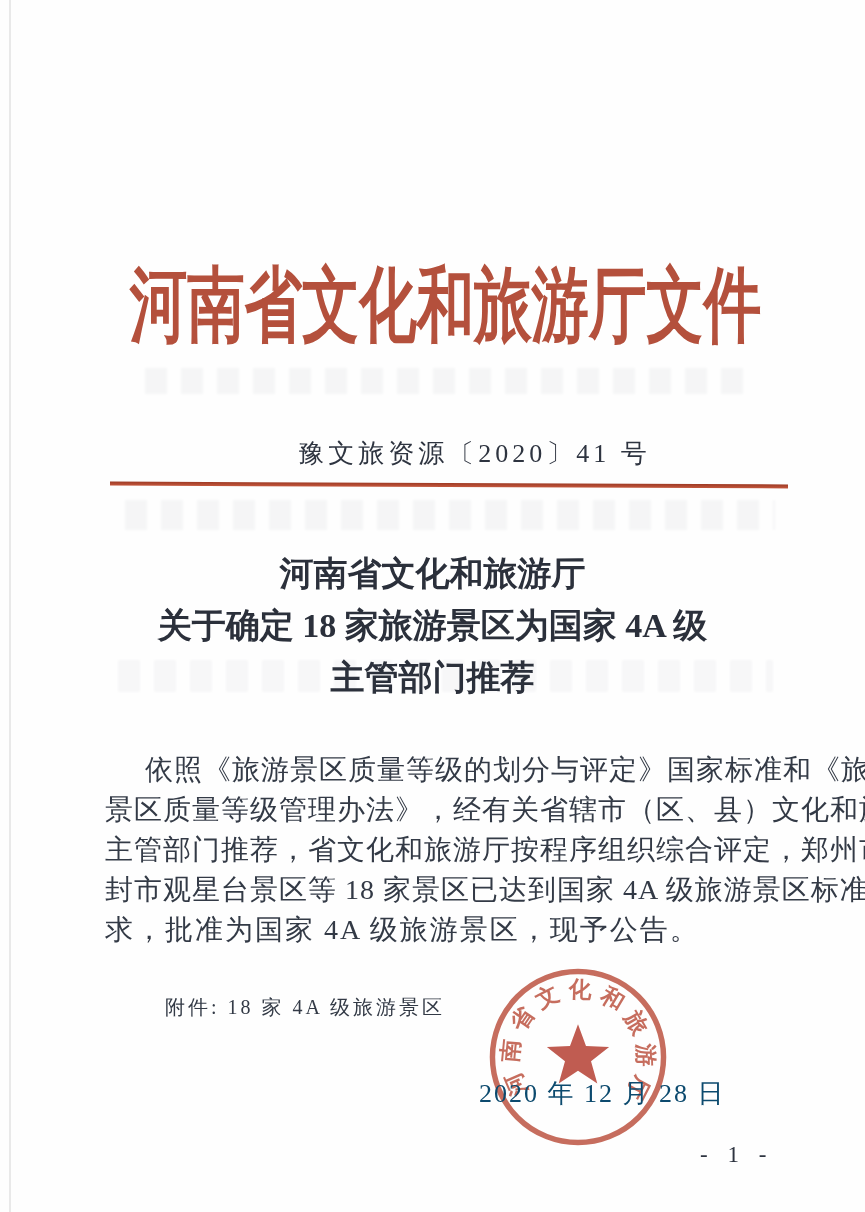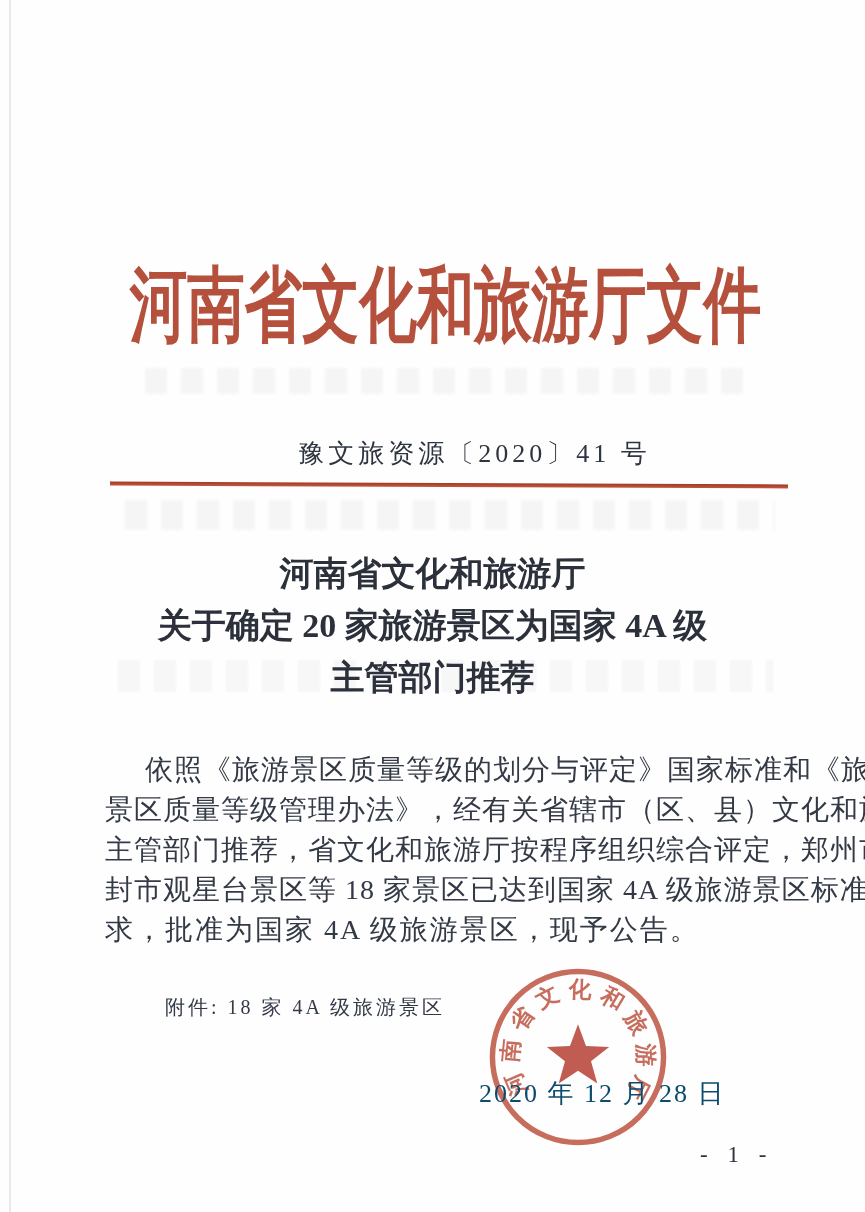--- a/index.html
+++ b/index.html
@@ -154,21 +154,21 @@
   <div class="bleed b1"></div>
   <div class="bleed b2"></div>
   <div class="bleed b3"></div>
 
   <div class="doc-number">豫文旅资源〔2020〕41 号</div>
 
   <div class="red-rule"></div>
 
   <div class="title-block">
     <div>河南省文化和旅游厅</div>
-    <div>关于确定 20 家旅游景区为国家 4A 级</div>
+    <div>关于确定 18 家旅游景区为国家 4A 级</div>
     <div>主管部门推荐</div>
   </div>
 
   <div class="body-block">
     <div class="body-line first">依照《旅游景区质量等级的划分与评定》国家标准和《旅游</div>
     <div class="body-line">景区质量等级管理办法》，经有关省辖市（区、县）文化和旅游</div>
     <div class="body-line">主管部门推荐，省文化和旅游厅按程序组织综合评定，郑州市登</div>
     <div class="body-line">封市观星台景区等 18 家景区已达到国家 4A 级旅游景区标准要</div>
     <div class="body-line last">求，批准为国家 4A 级旅游景区，现予公告。</div>
   </div>

